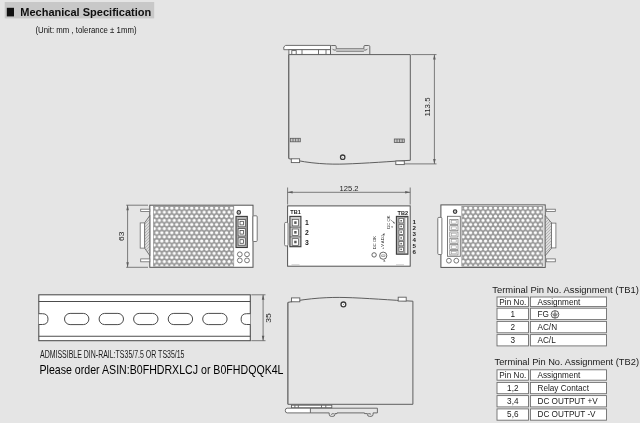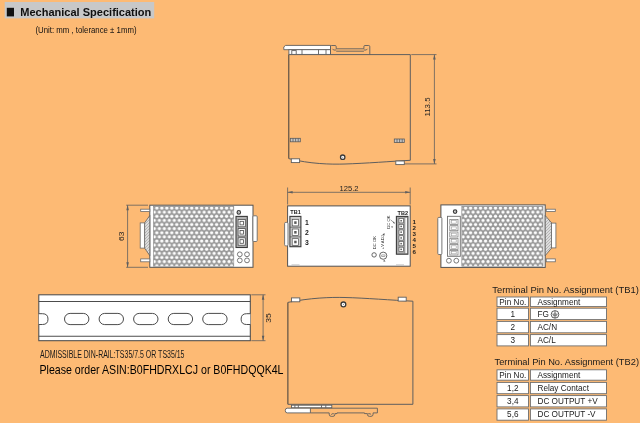--- a/index.html
+++ b/index.html
@@ -1,16 +1,16 @@
 <!DOCTYPE html>
 <html><head>
 <meta charset="utf-8">
 <style>
 html,body{margin:0;padding:0;background:#ffffff;}
-#page{position:relative;width:640px;height:423px;background:#fdba74;overflow:hidden;
+#page{position:relative;width:640px;height:423px;background:#e5e5e5;overflow:hidden;
 font-family:"Liberation Sans",sans-serif;}
 svg{position:absolute;left:0;top:0;}
 </style>
 </head>
 <body>
 <div id="page">
 <svg width="640" height="423" viewBox="0 0 640 423">
 <defs>
 <pattern id="perf" width="4.98" height="8.24" patternUnits="userSpaceOnUse">
   <rect width="4.98" height="8.24" fill="#989898"></rect>

